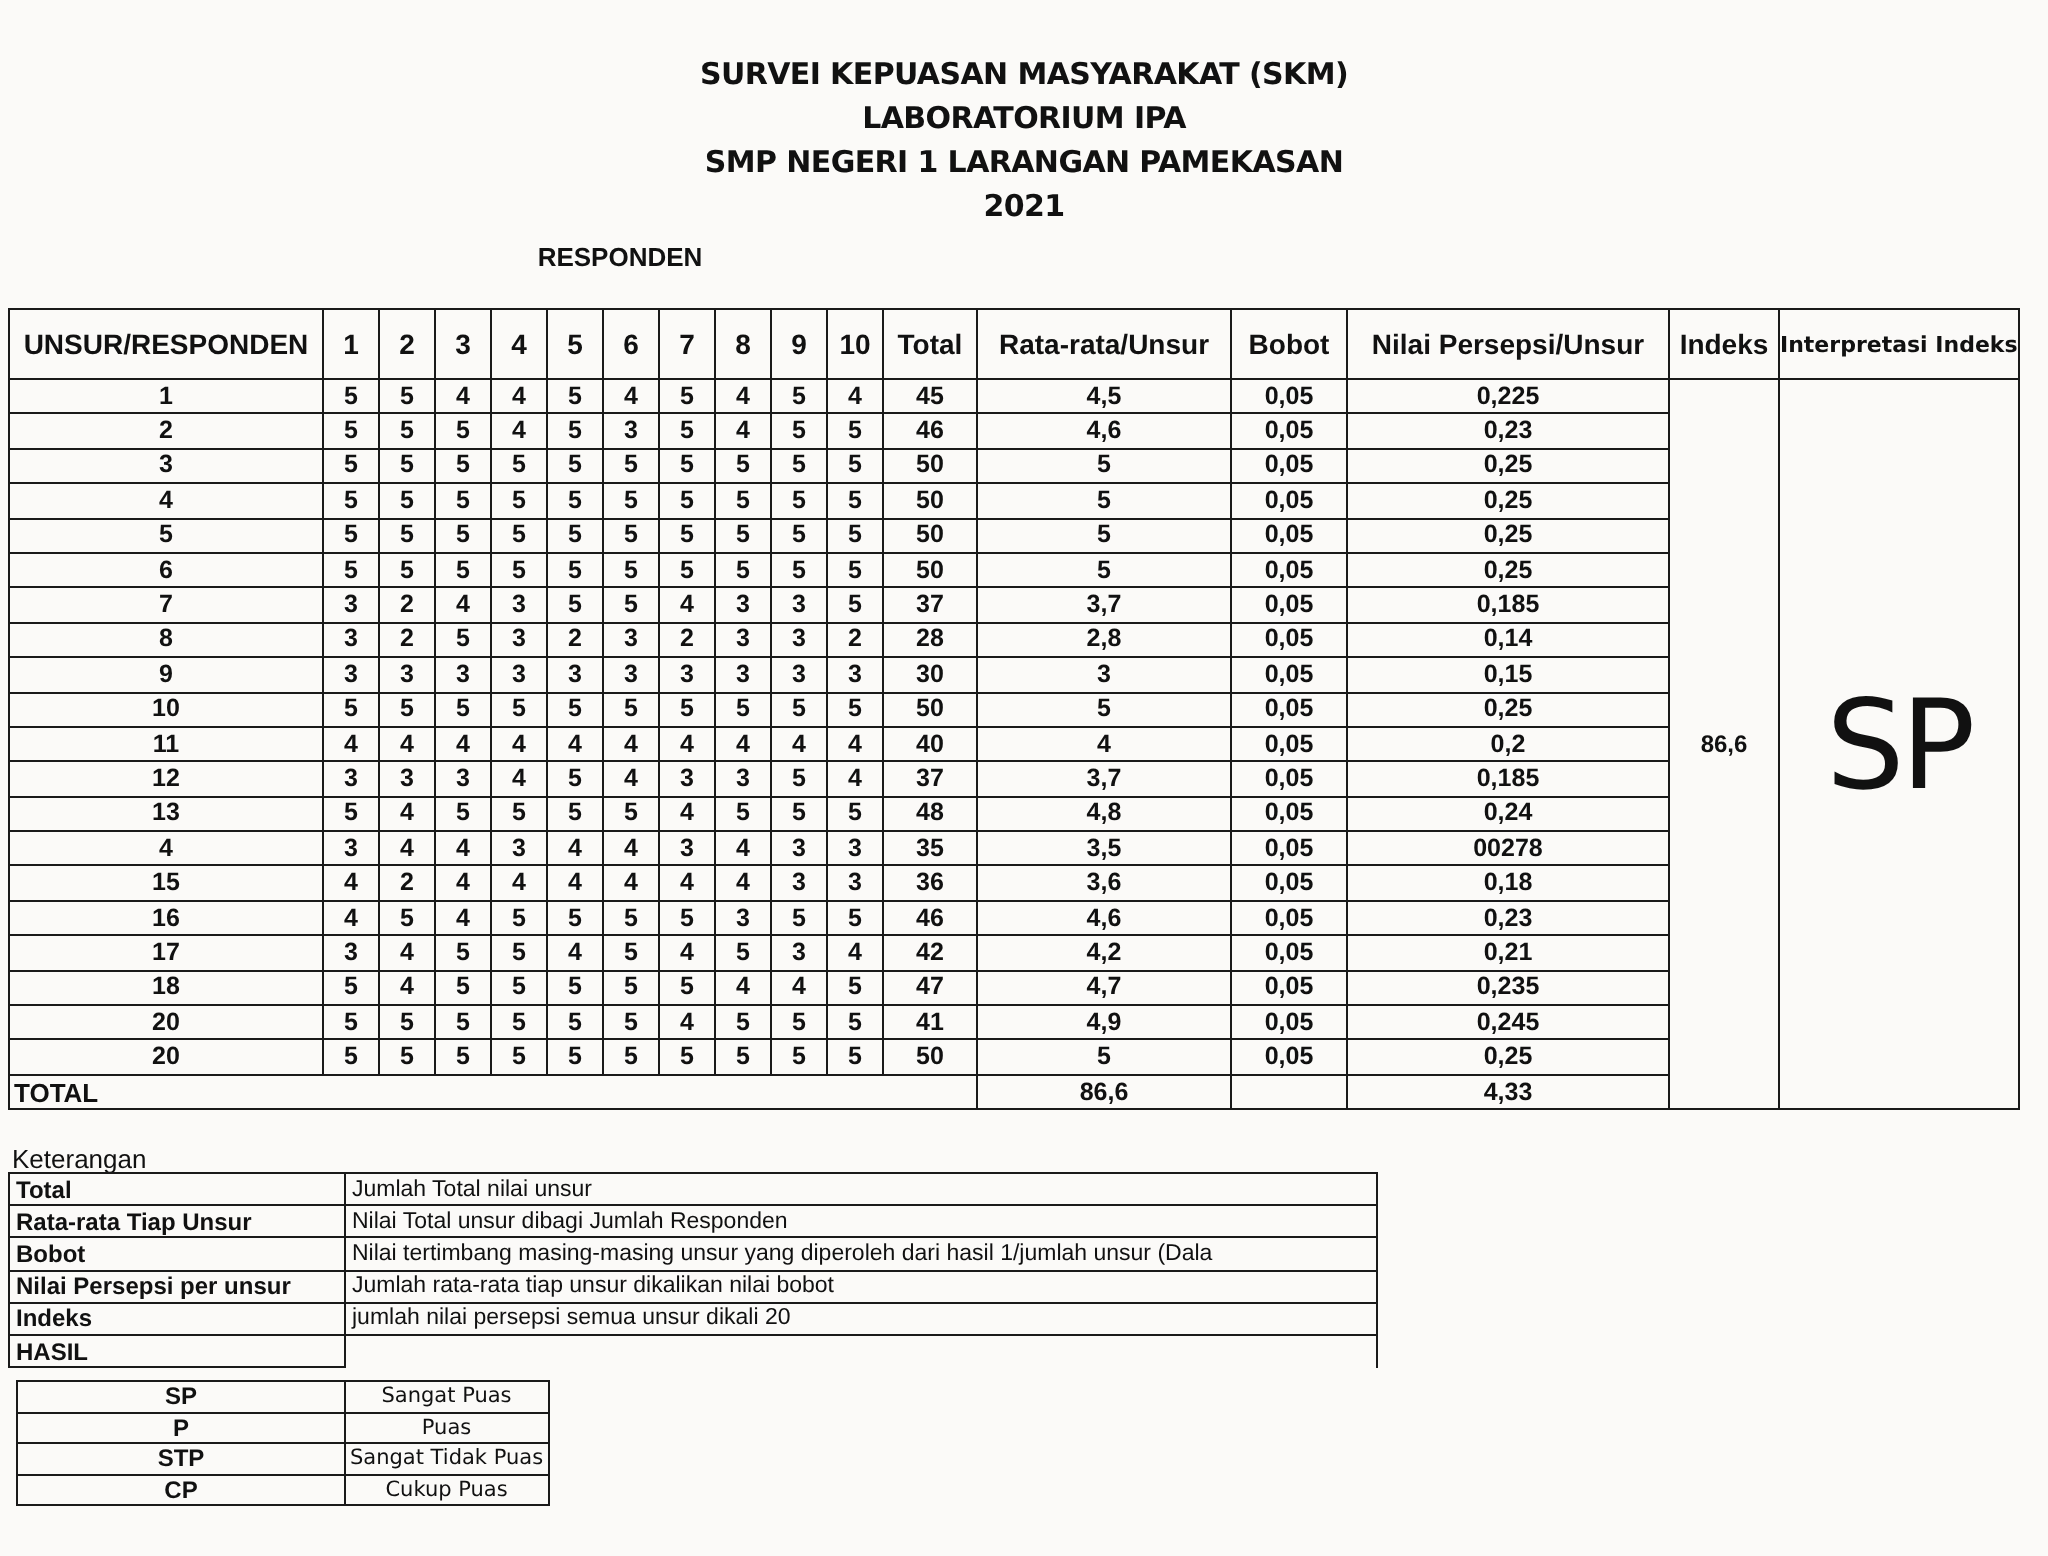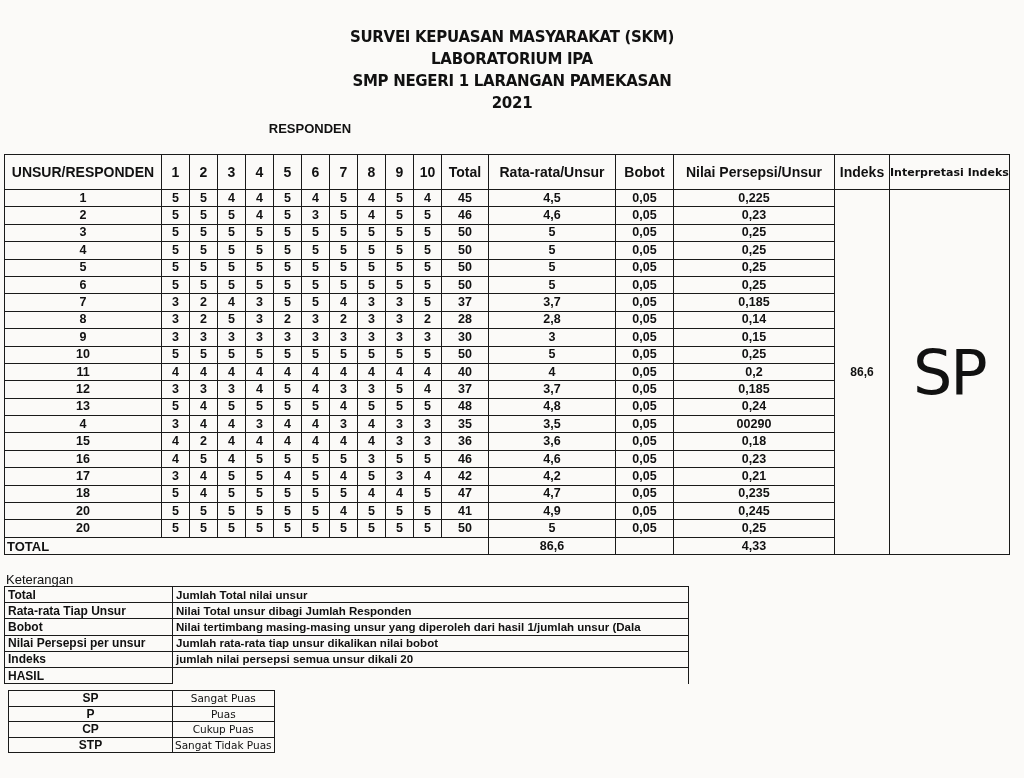--- a/index.html
+++ b/index.html
@@ -34,21 +34,21 @@
   table.main td.total-label { text-align: left; padding-left: 2px; font-size: 13px; }
   td.indeks-cell { vertical-align: middle; font-size: 12px; }
   td.interp-cell { vertical-align: middle; font-family: "DejaVu Sans", sans-serif; font-weight: normal; font-size: 62px; letter-spacing: -2px; }
 
   .ket-title { position: absolute; left: 6px; top: 572px; font-weight: normal; font-size: 13px; }
   table.ket {
     position: absolute; left: 4px; top: 586px;
     border-collapse: collapse; font-size: 12px; font-weight: bold; table-layout: fixed;
   }
   table.ket td { border: 1.2px solid #1a1a1a; height: 15.2px; line-height: 14px; padding: 0 3px; white-space: nowrap; overflow: hidden; }
-  table.ket td.k-val { font-weight: bold; font-size: 11.5px; }
+  table.ket td.k-val { font-weight: normal; font-size: 11.5px; }
   table.hasil {
     position: absolute; left: 8px; top: 690px;
     border-collapse: collapse; font-size: 12px; font-weight: bold; table-layout: fixed;
   }
   table.hasil td { border: 1.2px solid #1a1a1a; height: 14.5px; line-height: 14px; padding: 0 2px; white-space: nowrap; text-align: center; }
   table.hasil td.code { text-align: center; }
   table.hasil td.desc { font-family: "DejaVu Sans", sans-serif; font-weight: normal; font-size: 10.5px; }
 </style>
 </head>
 <body>
@@ -335,21 +335,21 @@
         <td>3</td>
         <td>4</td>
         <td>4</td>
         <td>3</td>
         <td>4</td>
         <td>3</td>
         <td>3</td>
         <td>35</td>
         <td>3,5</td>
         <td>0,05</td>
-        <td>00290</td>
+        <td>00278</td>
       </tr>
       <tr>
         <td class="unsur">15</td>
         <td>4</td>
         <td>2</td>
         <td>4</td>
         <td>4</td>
         <td>4</td>
         <td>4</td>
         <td>4</td>
@@ -497,21 +497,21 @@
   <tbody id="hasilbody">
       <tr>
         <td class="code">SP</td>
         <td class="desc">Sangat Puas</td>
       </tr>
       <tr>
         <td class="code">P</td>
         <td class="desc">Puas</td>
       </tr>
       <tr>
+        <td class="code">STP</td>
+        <td class="desc">Sangat Tidak Puas</td>
+      </tr>
+      <tr>
         <td class="code">CP</td>
         <td class="desc">Cukup Puas</td>
       </tr>
-      <tr>
-        <td class="code">STP</td>
-        <td class="desc">Sangat Tidak Puas</td>
-      </tr>
     </tbody>
 </table>
 
 </body></html>

